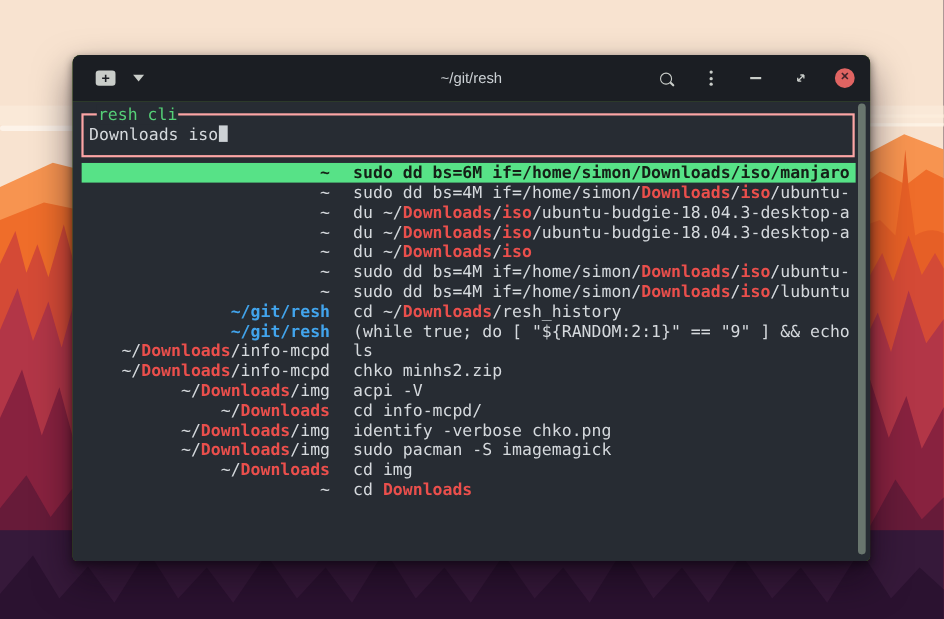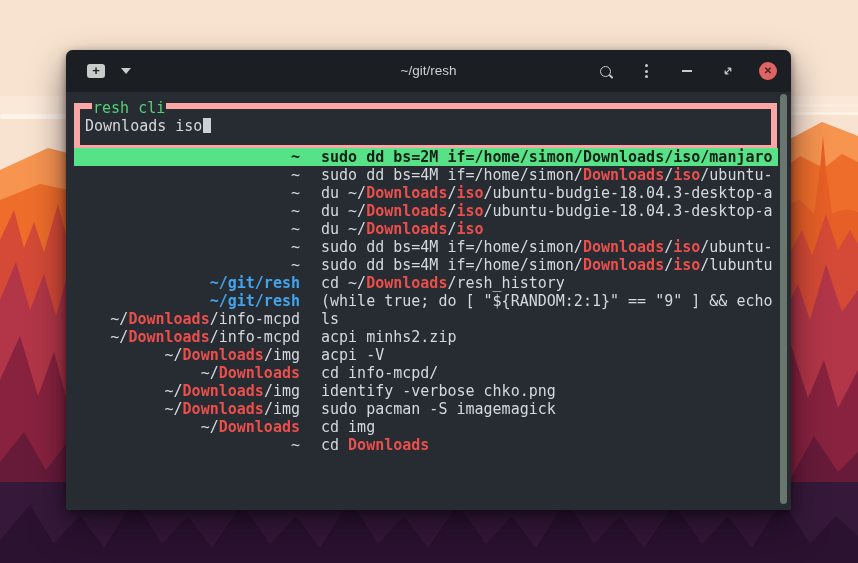--- a/index.html
+++ b/index.html
@@ -30,21 +30,21 @@
   .restore-ic svg{display:block;}
   .tb-btn.close{width:18px;height:18px;border-radius:50%;background:#e06462;}
   .close-ic{color:#43232a;font-size:10px;font-weight:bold;line-height:1;}
   .close-ic::before{content:"✕";}
 
   
   .term-body{position:absolute;left:0;top:42px;right:0;bottom:0;background:#272c33;
     border-radius:0 0 4px 4px;overflow:hidden;
     font-family:"DejaVu Sans Mono",monospace;font-size:15px;color:#d5d9dd;}
   .search-panel{position:absolute;left:8px;right:14px;top:11px;height:36px;
-    border:6px solid #fca5a5;text-decoration:underline;}
+    border:2px solid #fca5a5;text-decoration:underline;}
   .panel-label{position:absolute;left:12px;top:-10px;background:#272c33;color:#55d077;
     font-size:15px;line-height:18px;padding:0 1px;}
   .query-line{position:absolute;left:5px;top:0;right:4px;height:34px;line-height:34px;white-space:pre;cursor:text;}
   .cursor{display:inline-block;width:8px;height:15px;background:#ccd1d5;vertical-align:-2px;margin-left:1px;}
 
   .hlist{position:absolute;left:8px;right:13px;top:56px;bottom:2px;overflow:hidden;}
   .hrow{height:18px;line-height:18px;white-space:pre;overflow:hidden;cursor:pointer;}
   .hrow .dir{display:inline-block;width:226px;text-align:right;vertical-align:top;}
   .hrow .cmd{display:inline-block;margin-left:21px;vertical-align:top;}
   .match{color:#ea4f4c;font-weight:bold;}
@@ -112,31 +112,31 @@
       </div>
     </div>
   </div>
 
   <div class="term-body">
     <div class="search-panel">
       <span class="panel-label">resh cli</span>
       <div class="query-line"><span>Downloads iso</span><span class="cursor"></span></div>
     </div>
     <div class="hlist">
-        <div class="hrow selected"><span class="dir"><span>~</span></span><span class="cmd"><span>sudo dd bs=2M if=/home/simon/Downloads/iso/manjaro</span></span></div>
+        <div class="hrow selected"><span class="dir"><span>~</span></span><span class="cmd"><span>sudo dd bs=6M if=/home/simon/Downloads/iso/manjaro</span></span></div>
         <div class="hrow"><span class="dir"><span>~</span></span><span class="cmd"><span>sudo dd bs=4M if=/home/simon/</span><span class="match">Downloads</span><span>/</span><span class="match">iso</span><span>/ubuntu-</span></span></div>
         <div class="hrow"><span class="dir"><span>~</span></span><span class="cmd"><span>du ~/</span><span class="match">Downloads</span><span>/</span><span class="match">iso</span><span>/ubuntu-budgie-18.04.3-desktop-a</span></span></div>
         <div class="hrow"><span class="dir"><span>~</span></span><span class="cmd"><span>du ~/</span><span class="match">Downloads</span><span>/</span><span class="match">iso</span><span>/ubuntu-budgie-18.04.3-desktop-a</span></span></div>
         <div class="hrow"><span class="dir"><span>~</span></span><span class="cmd"><span>du ~/</span><span class="match">Downloads</span><span>/</span><span class="match">iso</span></span></div>
         <div class="hrow"><span class="dir"><span>~</span></span><span class="cmd"><span>sudo dd bs=4M if=/home/simon/</span><span class="match">Downloads</span><span>/</span><span class="match">iso</span><span>/ubuntu-</span></span></div>
         <div class="hrow"><span class="dir"><span>~</span></span><span class="cmd"><span>sudo dd bs=4M if=/home/simon/</span><span class="match">Downloads</span><span>/</span><span class="match">iso</span><span>/lubuntu</span></span></div>
         <div class="hrow"><span class="dir"><span class="cwd">~/git/resh</span></span><span class="cmd"><span>cd ~/</span><span class="match">Downloads</span><span>/resh_history</span></span></div>
         <div class="hrow"><span class="dir"><span class="cwd">~/git/resh</span></span><span class="cmd"><span>(while true; do [ "${RANDOM:2:1}" == "9" ] &amp;&amp; echo</span></span></div>
         <div class="hrow"><span class="dir"><span>~/</span><span class="match">Downloads</span><span>/info-mcpd</span></span><span class="cmd"><span>ls</span></span></div>
-        <div class="hrow"><span class="dir"><span>~/</span><span class="match">Downloads</span><span>/info-mcpd</span></span><span class="cmd"><span>acpi minhs2.zip</span></span></div>
+        <div class="hrow"><span class="dir"><span>~/</span><span class="match">Downloads</span><span>/info-mcpd</span></span><span class="cmd"><span>chko minhs2.zip</span></span></div>
         <div class="hrow"><span class="dir"><span>~/</span><span class="match">Downloads</span><span>/img</span></span><span class="cmd"><span>acpi -V</span></span></div>
         <div class="hrow"><span class="dir"><span>~/</span><span class="match">Downloads</span></span><span class="cmd"><span>cd info-mcpd/</span></span></div>
         <div class="hrow"><span class="dir"><span>~/</span><span class="match">Downloads</span><span>/img</span></span><span class="cmd"><span>identify -verbose chko.png</span></span></div>
         <div class="hrow"><span class="dir"><span>~/</span><span class="match">Downloads</span><span>/img</span></span><span class="cmd"><span>sudo pacman -S imagemagick</span></span></div>
         <div class="hrow"><span class="dir"><span>~/</span><span class="match">Downloads</span></span><span class="cmd"><span>cd img</span></span></div>
         <div class="hrow"><span class="dir"><span>~</span></span><span class="cmd"><span>cd </span><span class="match">Downloads</span></span></div>
       </div>
     <div class="scrollbar"></div>
   </div>
 

